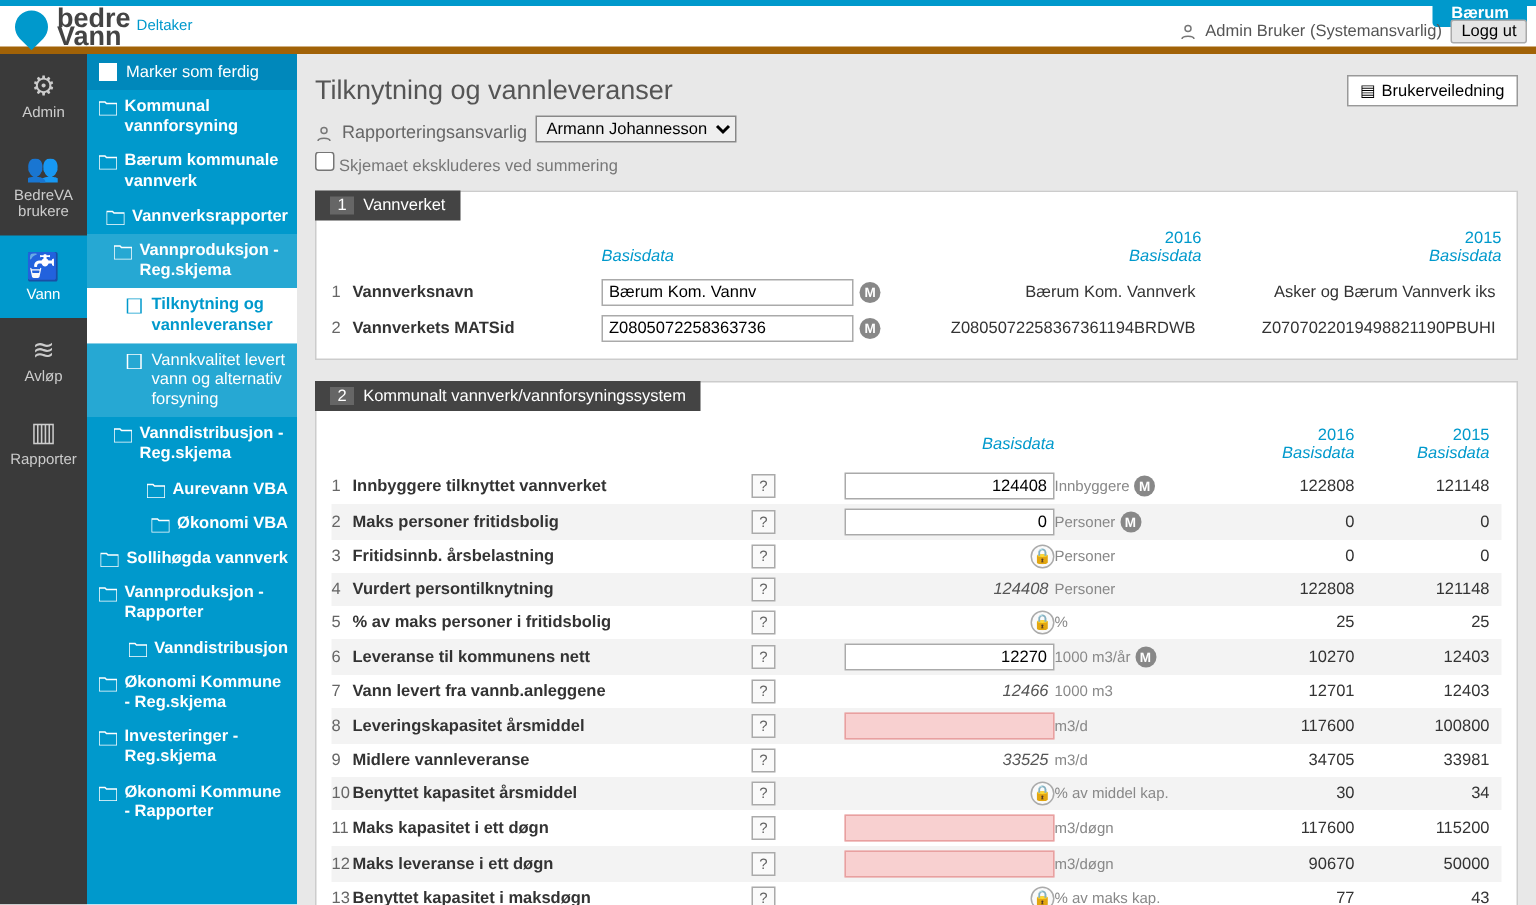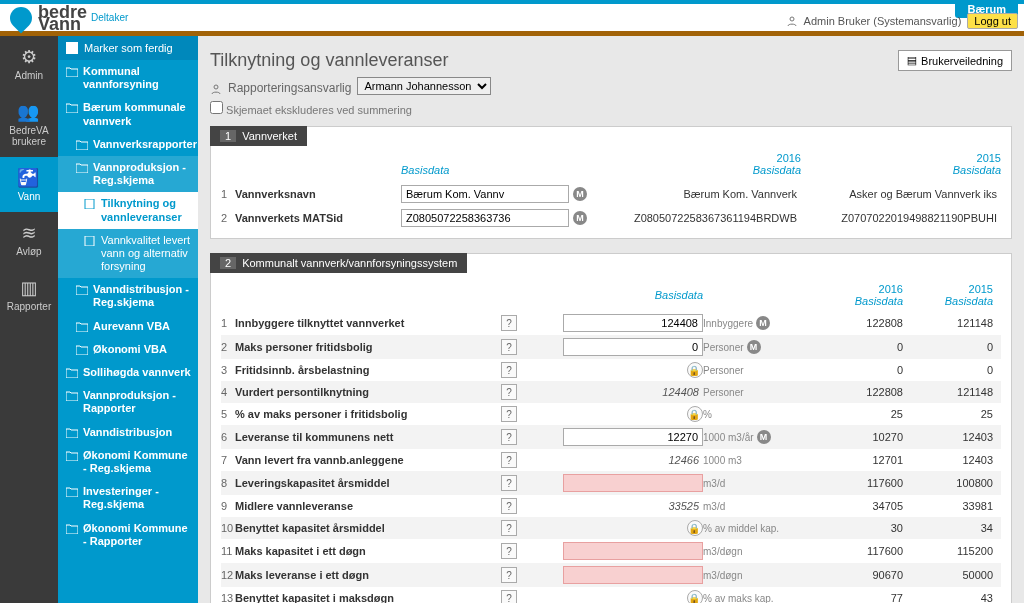--- a/index.html
+++ b/index.html
@@ -6,31 +6,31 @@
 body { font-family: "Segoe UI", Arial, sans-serif; font-size: 12px; color: #333; background: #fff; width: 1024px; height: 603px; overflow: hidden; }
 .topbar { height: 4px; background: #0099cc; }
 .header { display: flex; align-items: center; height: 32px; padding: 0 6px 0 10px; border-bottom: 5px solid #a16207; position: relative; }
 .logo-drop { width: 22px; height: 22px; background: #0099cc; border-radius: 50% 50% 50% 0; transform: rotate(-45deg); margin-right: 6px; }
 .logo-text { font-size: 18px; color: #444; line-height: 1; }
 .logo-text .b { font-weight: bold; }
 .logo-deltaker { font-size: 10px; color: #0099cc; margin-left: 4px; vertical-align: top; }
 .header-right { position: absolute; right: 6px; top: -4px; display: flex; align-items: center; gap: 6px; }
 .baerum-tag { background: #0099cc; color: #fff; font-size: 11px; font-weight: bold; padding: 3px 12px; border-radius: 0 0 3px 3px; }
 .header-user { position: absolute; right: 6px; bottom: 2px; display: flex; align-items: center; gap: 6px; font-size: 11px; color: #555; }
-.logout-btn { border: 1px solid #aaa; background: #fde047; padding: 1px 6px; font-size: 11px; cursor: pointer; border-radius: 2px; }
+.logout-btn { border: 1px solid #aaa; background: #e5e5e5; padding: 1px 6px; font-size: 11px; cursor: pointer; border-radius: 2px; }
 .main { display: flex; height: calc(603px - 36px); }
 .rail { width: 58px; background: #3a3a3a; display: flex; flex-direction: column; }
 .rail-item { color: #ccc; text-align: center; padding: 10px 2px; font-size: 10px; cursor: pointer; }
 .rail-item.active { background: #0099cc; color: #fff; }
 .rail-icon { font-size: 18px; display: block; margin-bottom: 2px; }
 .sidebar { width: 140px; background: #0099cc; color: #fff; font-size: 11px; overflow-y: auto; }
 .sidebar-ferdig { background: #0088bb; padding: 6px 8px; display: flex; align-items: center; gap: 6px; }
 .ferdig-box { width: 12px; height: 12px; border: 1px solid #fff; background: #fff; display: inline-block; }
 .tree-item { padding: 5px 6px 5px 8px; display: flex; align-items: flex-start; gap: 5px; cursor: pointer; line-height: 1.2; }
-.tree-item.bold { font-weight: bold; }
+.tree-item.bold { font-weight: bold; justify-content: flex-end; }
 .tree-item.indent1 { padding-left: 18px; }
 .tree-item.indent2 { padding-left: 26px; }
 .tree-item.active { background: #fff; color: #0099cc; font-weight: bold; }
 .tree-item.sub-active { background: rgba(255,255,255,0.15); }
 .folder-icon { width: 12px; height: 10px; display: inline-block; flex-shrink: 0; margin-top: 2px; }
 .folder-icon svg { display: block; }
 .content { flex: 1; background: #e8e8e8; padding: 14px 12px; overflow-y: auto; }
 .page-title { font-size: 18px; color: #555; font-weight: normal; margin-bottom: 6px; }
 .resp-row { display: flex; align-items: flex-end; gap: 6px; margin-bottom: 6px; color: #666; font-size: 12px; }
 .resp-select { font-size: 11px; padding: 1px 2px; border: 1px solid #888; }

